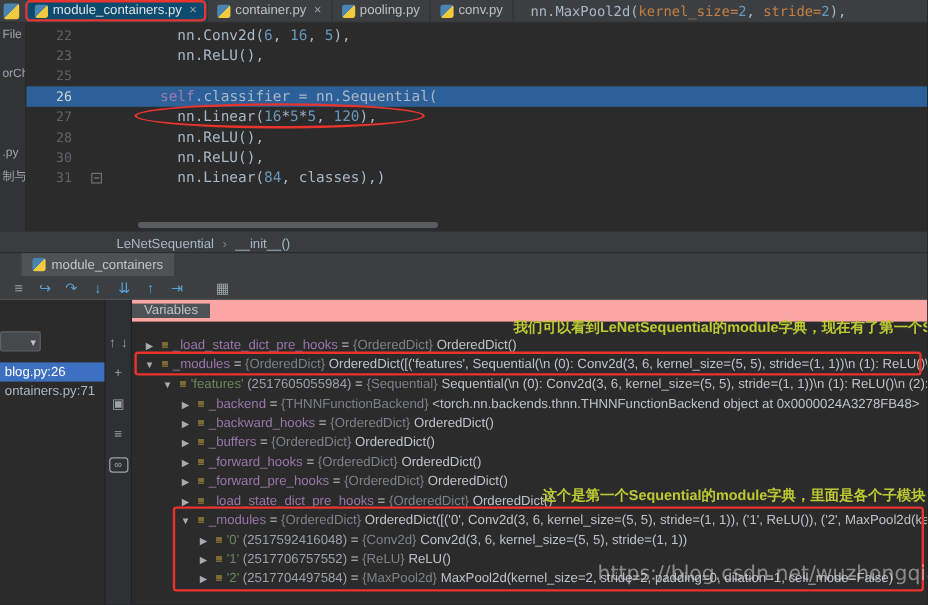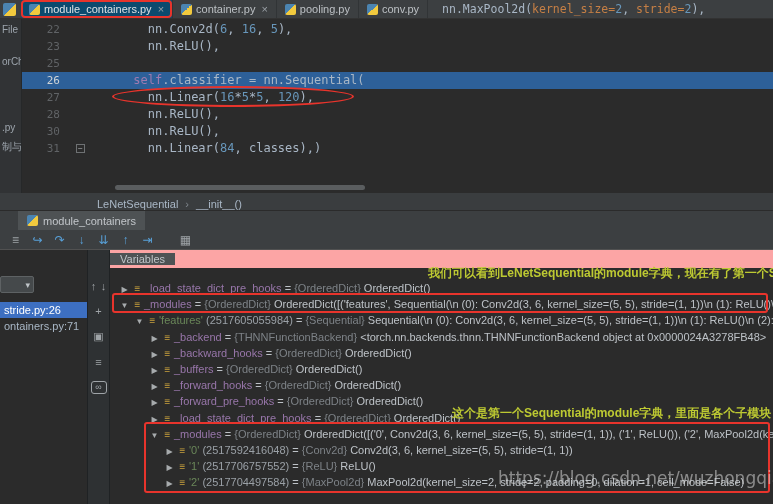--- a/index.html
+++ b/index.html
@@ -209,21 +209,21 @@
       <span class="tb-ic ">▦</span>
     </div>
 
   <div class="debug-body">
 
     <div class="frames">
       <div class="thread-combo">
         <span class="caret">▾</span>
       </div>
       <div class="frames-list">
-          <div class="frame-row sel">stride.py:26</div>
+          <div class="frame-row sel">blog.py:26</div>
           <div class="frame-row">ontainers.py:71</div>
         </div>
     </div>
 
     <div class="watch-strip"><span class="side-ic">↑</span><span class="side-ic">↓</span><span class="side-ic">+</span><span class="side-ic">▣</span><span class="side-ic">≡</span><span class="side-ic badge">∞</span></div>
 
     <div class="vars">
       <div class="vars-tabbar">
         <span class="vtab">Variables</span>
       </div>

